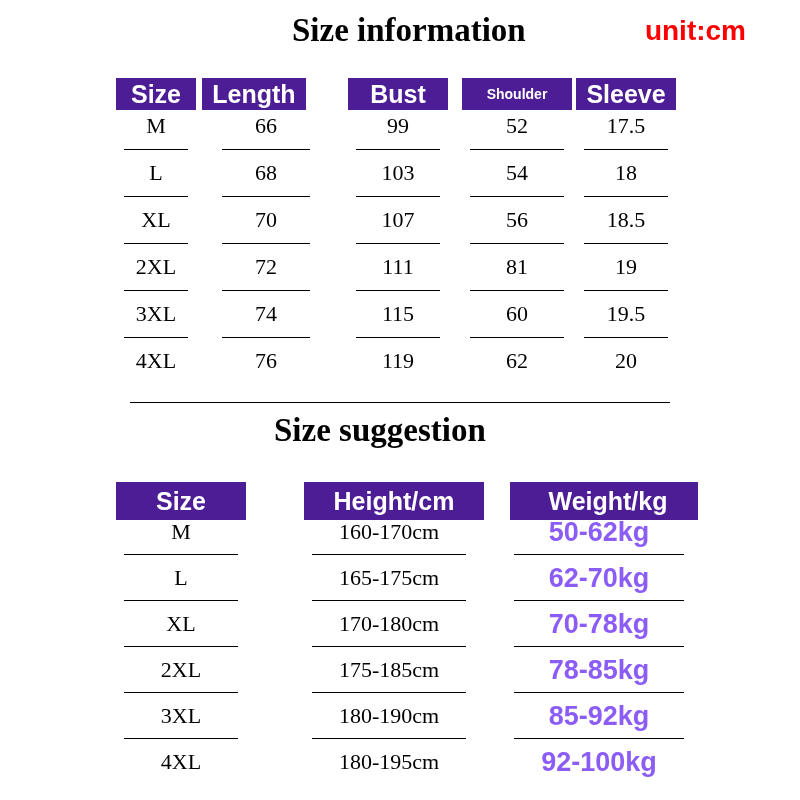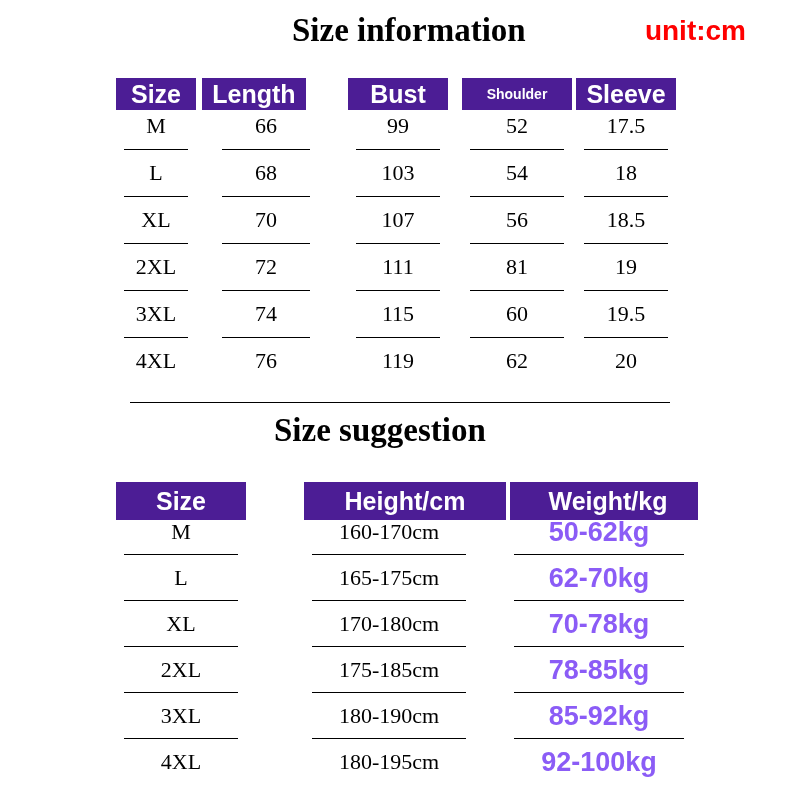--- a/index.html
+++ b/index.html
@@ -141,21 +141,21 @@
     top: 470px;
     left: 100px;
     width: 600px;
   }
   .t2-head {
     position: relative;
     height: 44px;
   }
   .t2-head .hdr { line-height: 38px; height: 38px; }
   .h21 { left: 16px;  width: 130px; }
-  .h22 { left: 204px; width: 202px; }
+  .h22 { left: 204px; width: 180px; }
   .h23 { left: 410px; width: 180px; padding-left: 8px; }
 
   .t2-row {
     position: relative;
     height: 46px;
   }
   .t2-row .cell { font-size: 22px; }
   .t2-row .c1 { left: 16px;  width: 130px; }
   .t2-row .c2 { left: 204px; width: 170px; }
   .t2-row .c3 {

